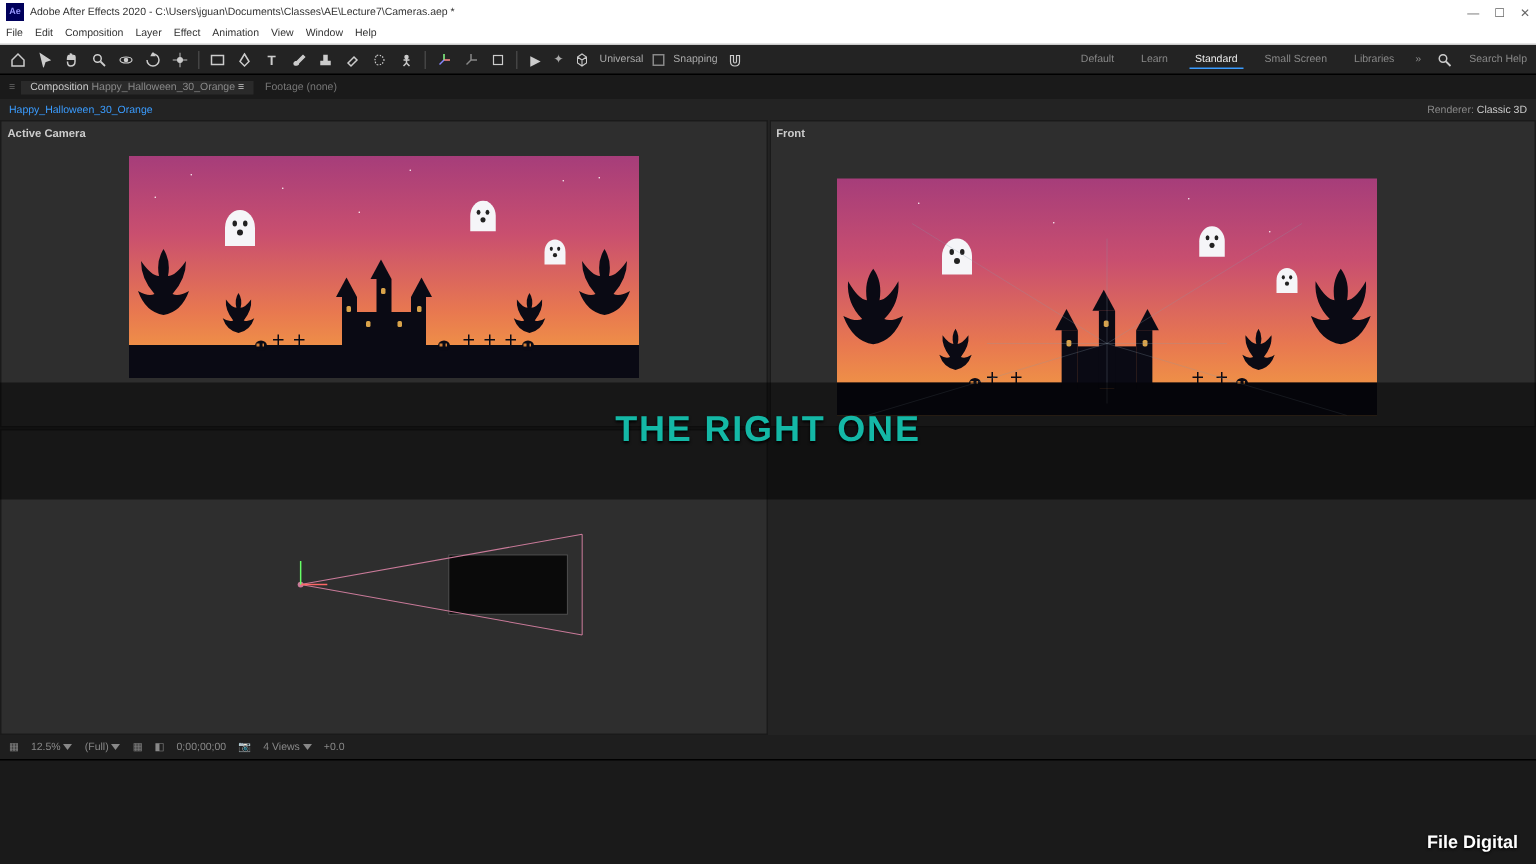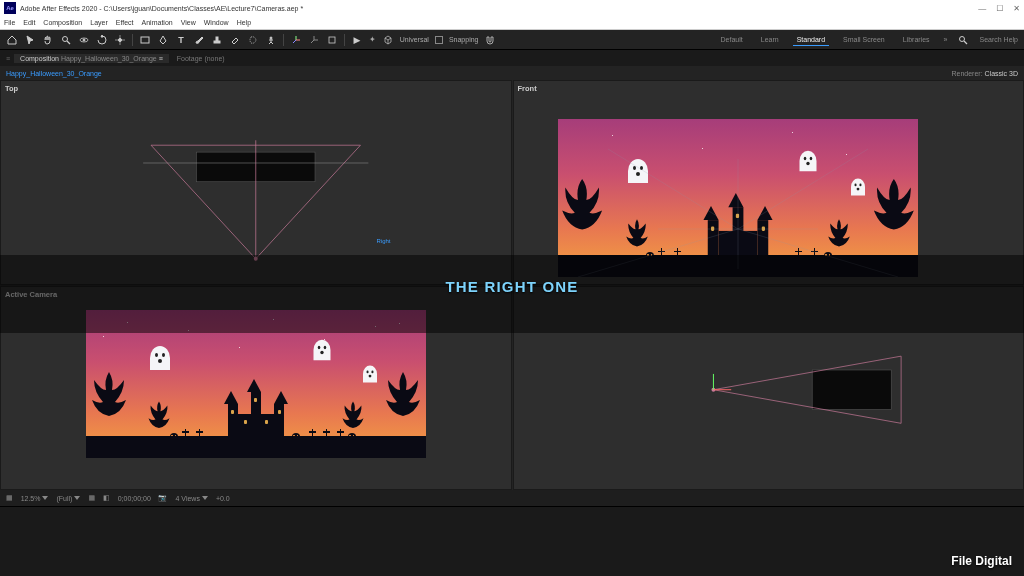--- a/index.html
+++ b/index.html
@@ -50,21 +50,21 @@
 .pump::after{content:'';position:absolute;top:2px;right:1.5px;width:1.5px;height:1.5px;background:rgba(230,140,60,.9)}
 
 .wire{position:absolute}
 .wire .frustum{stroke:#c97a99;stroke-width:0.7;fill:none}
 .wire .bbox{fill:#0a0a0a;stroke:#555;stroke-width:0.6}
 .overlay-lines{position:absolute;inset:0;pointer-events:none;z-index:25}
 .overlay-lines line{stroke:#8899aa;stroke-width:0.5;opacity:.35}
 
 .overlay{position:absolute;inset:0;display:flex;flex-direction:column;align-items:center;justify-content:center;z-index:50;pointer-events:none}
 .ov-title1{font-size:22px;font-weight:700;color:#fff;letter-spacing:1.2px;text-align:center;text-shadow:0 1px 2px #000}
-.ov-title2{font-size:15px;font-weight:700;color:#7dd3fc;letter-spacing:1.2px;text-align:right;margin-top:3px;text-shadow:0 1px 2px #000}
+.ov-title2{font-size:24px;font-weight:700;color:#14b8a6;letter-spacing:1.2px;text-align:right;margin-top:3px;text-shadow:0 1px 2px #000}
 .ov-band{position:absolute;top:255px;left:0;right:0;height:78px;background:rgba(0,0,0,.5);z-index:45}
 .watermark{position:absolute;bottom:8px;right:12px;color:#fff;font-size:12px;font-weight:600;z-index:60;text-shadow:0 1px 2px #000}
 .preview-bar{height:16px;background:#1e1e1e;display:flex;align-items:center;gap:8px;padding:0 6px;font-size:7px;color:#888}
 .preview-bar span{display:flex;align-items:center;gap:2px}
 .bottom-panel{position:absolute;bottom:0;left:0;right:0;height:70px;background:#1a1a1a;border-top:1px solid #000}
 .chevron{width:0;height:0;border-left:3px solid transparent;border-right:3px solid transparent;border-top:4px solid #888;display:inline-block}
 </style>
 </head>
 <body>
 
@@ -241,29 +241,104 @@
   </span>
 </div>
 
 <div class="crumb-row">
   <span>Happy_Halloween_30_Orange</span>
   <span style="color:#888"><span>Renderer:</span> <span style="color:#ccc">Classic 3D</span></span>
 </div>
 
 <div class="viewports">
 
+
   <div class="vp">
-    <div class="vp-label">Top</div>
-    <svg class="wire" width="100%" height="100%" viewBox="0 0 512 205">
-      <rect class="bbox" x="196" y="72" width="120" height="30"></rect>
-      <path class="frustum" d="M256 180 L150 65 M256 180 L362 65 M150 65 L362 65 M256 180 L256 60"></path>
-      <line x1="142" y1="83" x2="370" y2="83" stroke="#999" stroke-width="0.5"></line>
-      <circle cx="256" cy="180" r="2" fill="#c97a99"></circle>
-    </svg>
-    <div class="vp-axis" style="bottom:40px;right:120px">Right</div>
+    <div class="vp-label">Active Camera</div>
+    <div class="scene" style="width:340px;height:148px;top:48%">
+      <div class="sky"></div>
+      <div class="star" style="top:8%;left:12%"></div>
+        <div class="star" style="top:14%;left:30%"></div>
+      <div class="star" style="top:6%;left:55%"></div>
+        <div class="star" style="top:20%;left:70%"></div>
+      <div class="star" style="top:11%;left:85%"></div>
+        <div class="star" style="top:25%;left:45%"></div>
+      <div class="star" style="top:18%;left:5%"></div>
+        <div class="star" style="top:9%;left:92%"></div>
+      <div class="ground"></div>
+
+      <div class="tree" style="left:2px">
+          <svg width="42" height="72">
+            <path d="M21 72 V46 Q9 44 4 30 Q11 34 15 32 Q6 22 6 10 Q13 20 18 20 Q16 10 21 2 Q26 10 24 20 Q29 20 36 10 Q36 22 27 32 Q31 34 38 30 Q33 44 21 46" fill="#0a0a14"></path>
+          </svg>
+        </div>
+      <div class="tree" style="right:2px">
+          <svg width="42" height="72">
+            <path d="M21 72 V46 Q9 44 4 30 Q11 34 15 32 Q6 22 6 10 Q13 20 18 20 Q16 10 21 2 Q26 10 24 20 Q29 20 36 10 Q36 22 27 32 Q31 34 38 30 Q33 44 21 46" fill="#0a0a14"></path>
+          </svg>
+        </div>
+      <div class="tree" style="left:54px;transform:scale(.7);transform-origin:bottom">
+          <svg width="38" height="60">
+            <path d="M19 60 V40 Q8 38 4 26 Q10 30 14 28 Q6 18 7 8 Q13 16 17 16 Q15 8 19 2 Q23 8 21 16 Q25 16 31 8 Q32 18 24 28 Q28 30 34 26 Q30 38 19 40" fill="#0a0a14"></path>
+          </svg>
+        </div>
+      <div class="tree" style="right:54px;transform:scale(.7);transform-origin:bottom">
+          <svg width="38" height="60">
+            <path d="M19 60 V40 Q8 38 4 26 Q10 30 14 28 Q6 18 7 8 Q13 16 17 16 Q15 8 19 2 Q23 8 21 16 Q25 16 31 8 Q32 18 24 28 Q28 30 34 26 Q30 38 19 40" fill="#0a0a14"></path>
+          </svg>
+        </div>
+
+      <div class="castle">
+        <div class="c-wall">
+            <div class="c-door"></div>
+          </div>
+        <div class="tower" style="left:8px;height:36px"></div>
+          <div class="roof" style="left:4px;bottom:36px"></div>
+        <div class="tower" style="right:8px;height:36px"></div>
+          <div class="roof" style="right:4px;bottom:36px"></div>
+        <div class="tower" style="left:31px;height:48px"></div>
+          <div class="roof" style="left:27px;bottom:48px"></div>
+        <div class="win" style="left:11px;bottom:26px"></div>
+          <div class="win" style="right:11px;bottom:26px"></div>
+        <div class="win" style="left:34px;bottom:38px"></div>
+        <div class="win" style="left:24px;bottom:16px"></div>
+          <div class="win" style="right:24px;bottom:16px"></div>
+      </div>
+
+      <div class="cross" style="left:96px"></div>
+        <div class="cross" style="left:110px"></div>
+      <div class="cross" style="right:96px"></div>
+        <div class="cross" style="right:110px"></div>
+      <div class="cross" style="right:82px"></div>
+      <div class="pump" style="left:84px"></div>
+        <div class="pump" style="right:126px"></div>
+      <div class="pump" style="right:70px"></div>
+
+      <div class="ghost" style="left:64px;top:36px">
+          <div class="ghost-body">
+            <div class="g-eye" style="left:5px"></div>
+            <div class="g-eye" style="right:5px"></div>
+            <div class="g-mouth"></div>
+          </div>
+        </div>
+      <div class="ghost" style="right:94px;top:28px;transform:scale(.85)">
+          <div class="ghost-body">
+            <div class="g-eye" style="left:5px"></div>
+            <div class="g-eye" style="right:5px"></div>
+            <div class="g-mouth"></div>
+          </div>
+        </div>
+      <div class="ghost" style="right:46px;top:52px;transform:scale(.7)">
+          <div class="ghost-body">
+            <div class="g-eye" style="left:5px"></div>
+            <div class="g-eye" style="right:5px"></div>
+            <div class="g-mouth"></div>
+          </div>
+        </div>
+    </div>
   </div>
 
   <div class="vp">
     <div class="vp-label">Front</div>
     <div class="scene" style="width:360px;height:158px;left:44%;top:58%">
       <div class="sky"></div>
       <div class="star" style="top:10%;left:15%"></div>
         <div class="star" style="top:18%;left:40%"></div>
       <div class="star" style="top:8%;left:65%"></div>
         <div class="star" style="top:22%;left:80%"></div>
@@ -335,105 +410,20 @@
           <line x1="180" y1="110" x2="340" y2="158"></line>
         <line x1="180" y1="110" x2="50" y2="30"></line>
           <line x1="180" y1="110" x2="310" y2="30"></line>
         <line x1="180" y1="40" x2="180" y2="150" stroke="#7f7"></line>
           <line x1="100" y1="110" x2="260" y2="110" stroke="#f77"></line>
       </svg>
     </div>
   </div>
 
   <div class="vp">
-    <div class="vp-label">Active Camera</div>
-    <div class="scene" style="width:340px;height:148px;top:48%">
-      <div class="sky"></div>
-      <div class="star" style="top:8%;left:12%"></div>
-        <div class="star" style="top:14%;left:30%"></div>
-      <div class="star" style="top:6%;left:55%"></div>
-        <div class="star" style="top:20%;left:70%"></div>
-      <div class="star" style="top:11%;left:85%"></div>
-        <div class="star" style="top:25%;left:45%"></div>
-      <div class="star" style="top:18%;left:5%"></div>
-        <div class="star" style="top:9%;left:92%"></div>
-      <div class="ground"></div>
-
-      <div class="tree" style="left:2px">
-          <svg width="42" height="72">
-            <path d="M21 72 V46 Q9 44 4 30 Q11 34 15 32 Q6 22 6 10 Q13 20 18 20 Q16 10 21 2 Q26 10 24 20 Q29 20 36 10 Q36 22 27 32 Q31 34 38 30 Q33 44 21 46" fill="#0a0a14"></path>
-          </svg>
-        </div>
-      <div class="tree" style="right:2px">
-          <svg width="42" height="72">
-            <path d="M21 72 V46 Q9 44 4 30 Q11 34 15 32 Q6 22 6 10 Q13 20 18 20 Q16 10 21 2 Q26 10 24 20 Q29 20 36 10 Q36 22 27 32 Q31 34 38 30 Q33 44 21 46" fill="#0a0a14"></path>
-          </svg>
-        </div>
-      <div class="tree" style="left:54px;transform:scale(.7);transform-origin:bottom">
-          <svg width="38" height="60">
-            <path d="M19 60 V40 Q8 38 4 26 Q10 30 14 28 Q6 18 7 8 Q13 16 17 16 Q15 8 19 2 Q23 8 21 16 Q25 16 31 8 Q32 18 24 28 Q28 30 34 26 Q30 38 19 40" fill="#0a0a14"></path>
-          </svg>
-        </div>
-      <div class="tree" style="right:54px;transform:scale(.7);transform-origin:bottom">
-          <svg width="38" height="60">
-            <path d="M19 60 V40 Q8 38 4 26 Q10 30 14 28 Q6 18 7 8 Q13 16 17 16 Q15 8 19 2 Q23 8 21 16 Q25 16 31 8 Q32 18 24 28 Q28 30 34 26 Q30 38 19 40" fill="#0a0a14"></path>
-          </svg>
-        </div>
-
-      <div class="castle">
-        <div class="c-wall">
-            <div class="c-door"></div>
-          </div>
-        <div class="tower" style="left:8px;height:36px"></div>
-          <div class="roof" style="left:4px;bottom:36px"></div>
-        <div class="tower" style="right:8px;height:36px"></div>
-          <div class="roof" style="right:4px;bottom:36px"></div>
-        <div class="tower" style="left:31px;height:48px"></div>
-          <div class="roof" style="left:27px;bottom:48px"></div>
-        <div class="win" style="left:11px;bottom:26px"></div>
-          <div class="win" style="right:11px;bottom:26px"></div>
-        <div class="win" style="left:34px;bottom:38px"></div>
-        <div class="win" style="left:24px;bottom:16px"></div>
-          <div class="win" style="right:24px;bottom:16px"></div>
-      </div>
-
-      <div class="cross" style="left:96px"></div>
-        <div class="cross" style="left:110px"></div>
-      <div class="cross" style="right:96px"></div>
-        <div class="cross" style="right:110px"></div>
-      <div class="cross" style="right:82px"></div>
-      <div class="pump" style="left:84px"></div>
-        <div class="pump" style="right:126px"></div>
-      <div class="pump" style="right:70px"></div>
-
-      <div class="ghost" style="left:64px;top:36px">
-          <div class="ghost-body">
-            <div class="g-eye" style="left:5px"></div>
-            <div class="g-eye" style="right:5px"></div>
-            <div class="g-mouth"></div>
-          </div>
-        </div>
-      <div class="ghost" style="right:94px;top:28px;transform:scale(.85)">
-          <div class="ghost-body">
-            <div class="g-eye" style="left:5px"></div>
-            <div class="g-eye" style="right:5px"></div>
-            <div class="g-mouth"></div>
-          </div>
-        </div>
-      <div class="ghost" style="right:46px;top:52px;transform:scale(.7)">
-          <div class="ghost-body">
-            <div class="g-eye" style="left:5px"></div>
-            <div class="g-eye" style="right:5px"></div>
-            <div class="g-mouth"></div>
-          </div>
-        </div>
-    </div>
-  </div>
-
-  <div class="vp">
     <svg class="wire" width="100%" height="100%" viewBox="0 0 512 205">
       <rect class="bbox" x="300" y="84" width="80" height="40"></rect>
       <path class="frustum" d="M200 104 L390 70 M200 104 L390 138 M390 70 L390 138"></path>
       <circle cx="200" cy="104" r="2" fill="#c97a99"></circle>
       <line x1="200" y1="104" x2="218" y2="104" stroke="#f66" stroke-width="1"></line>
       <line x1="200" y1="104" x2="200" y2="88" stroke="#6f6" stroke-width="1"></line>
     </svg>
   </div>
 
 </div>

